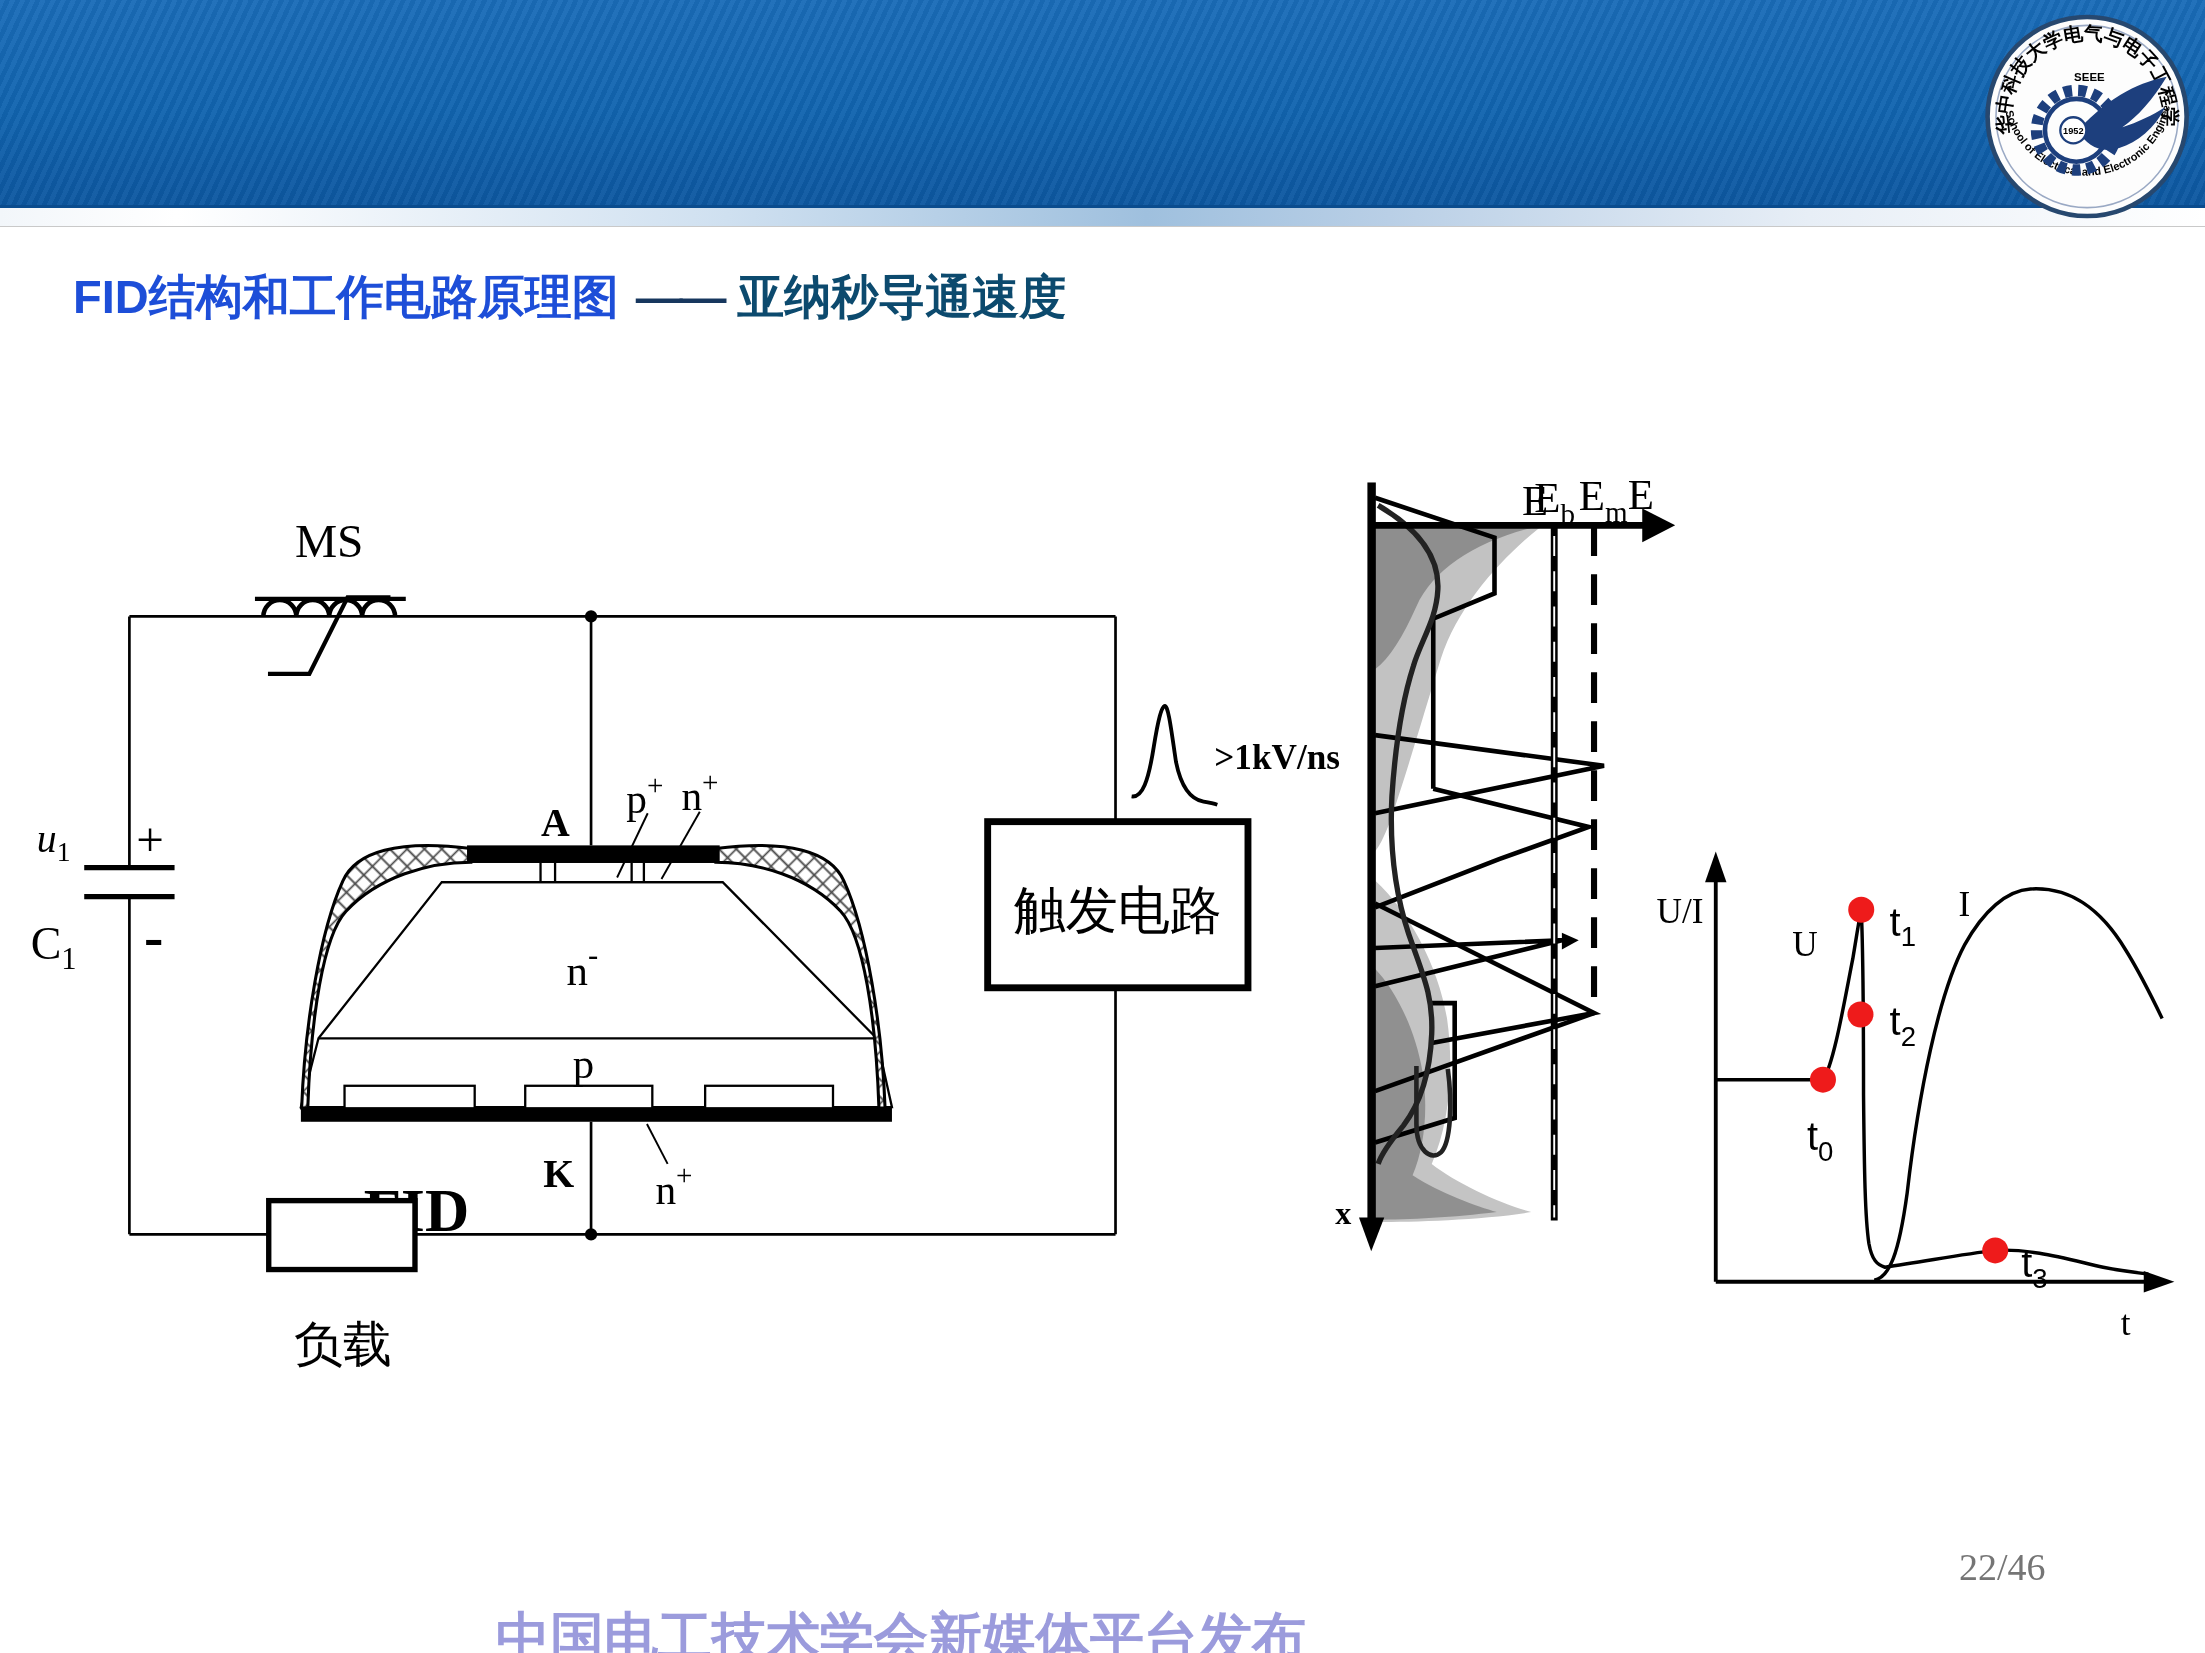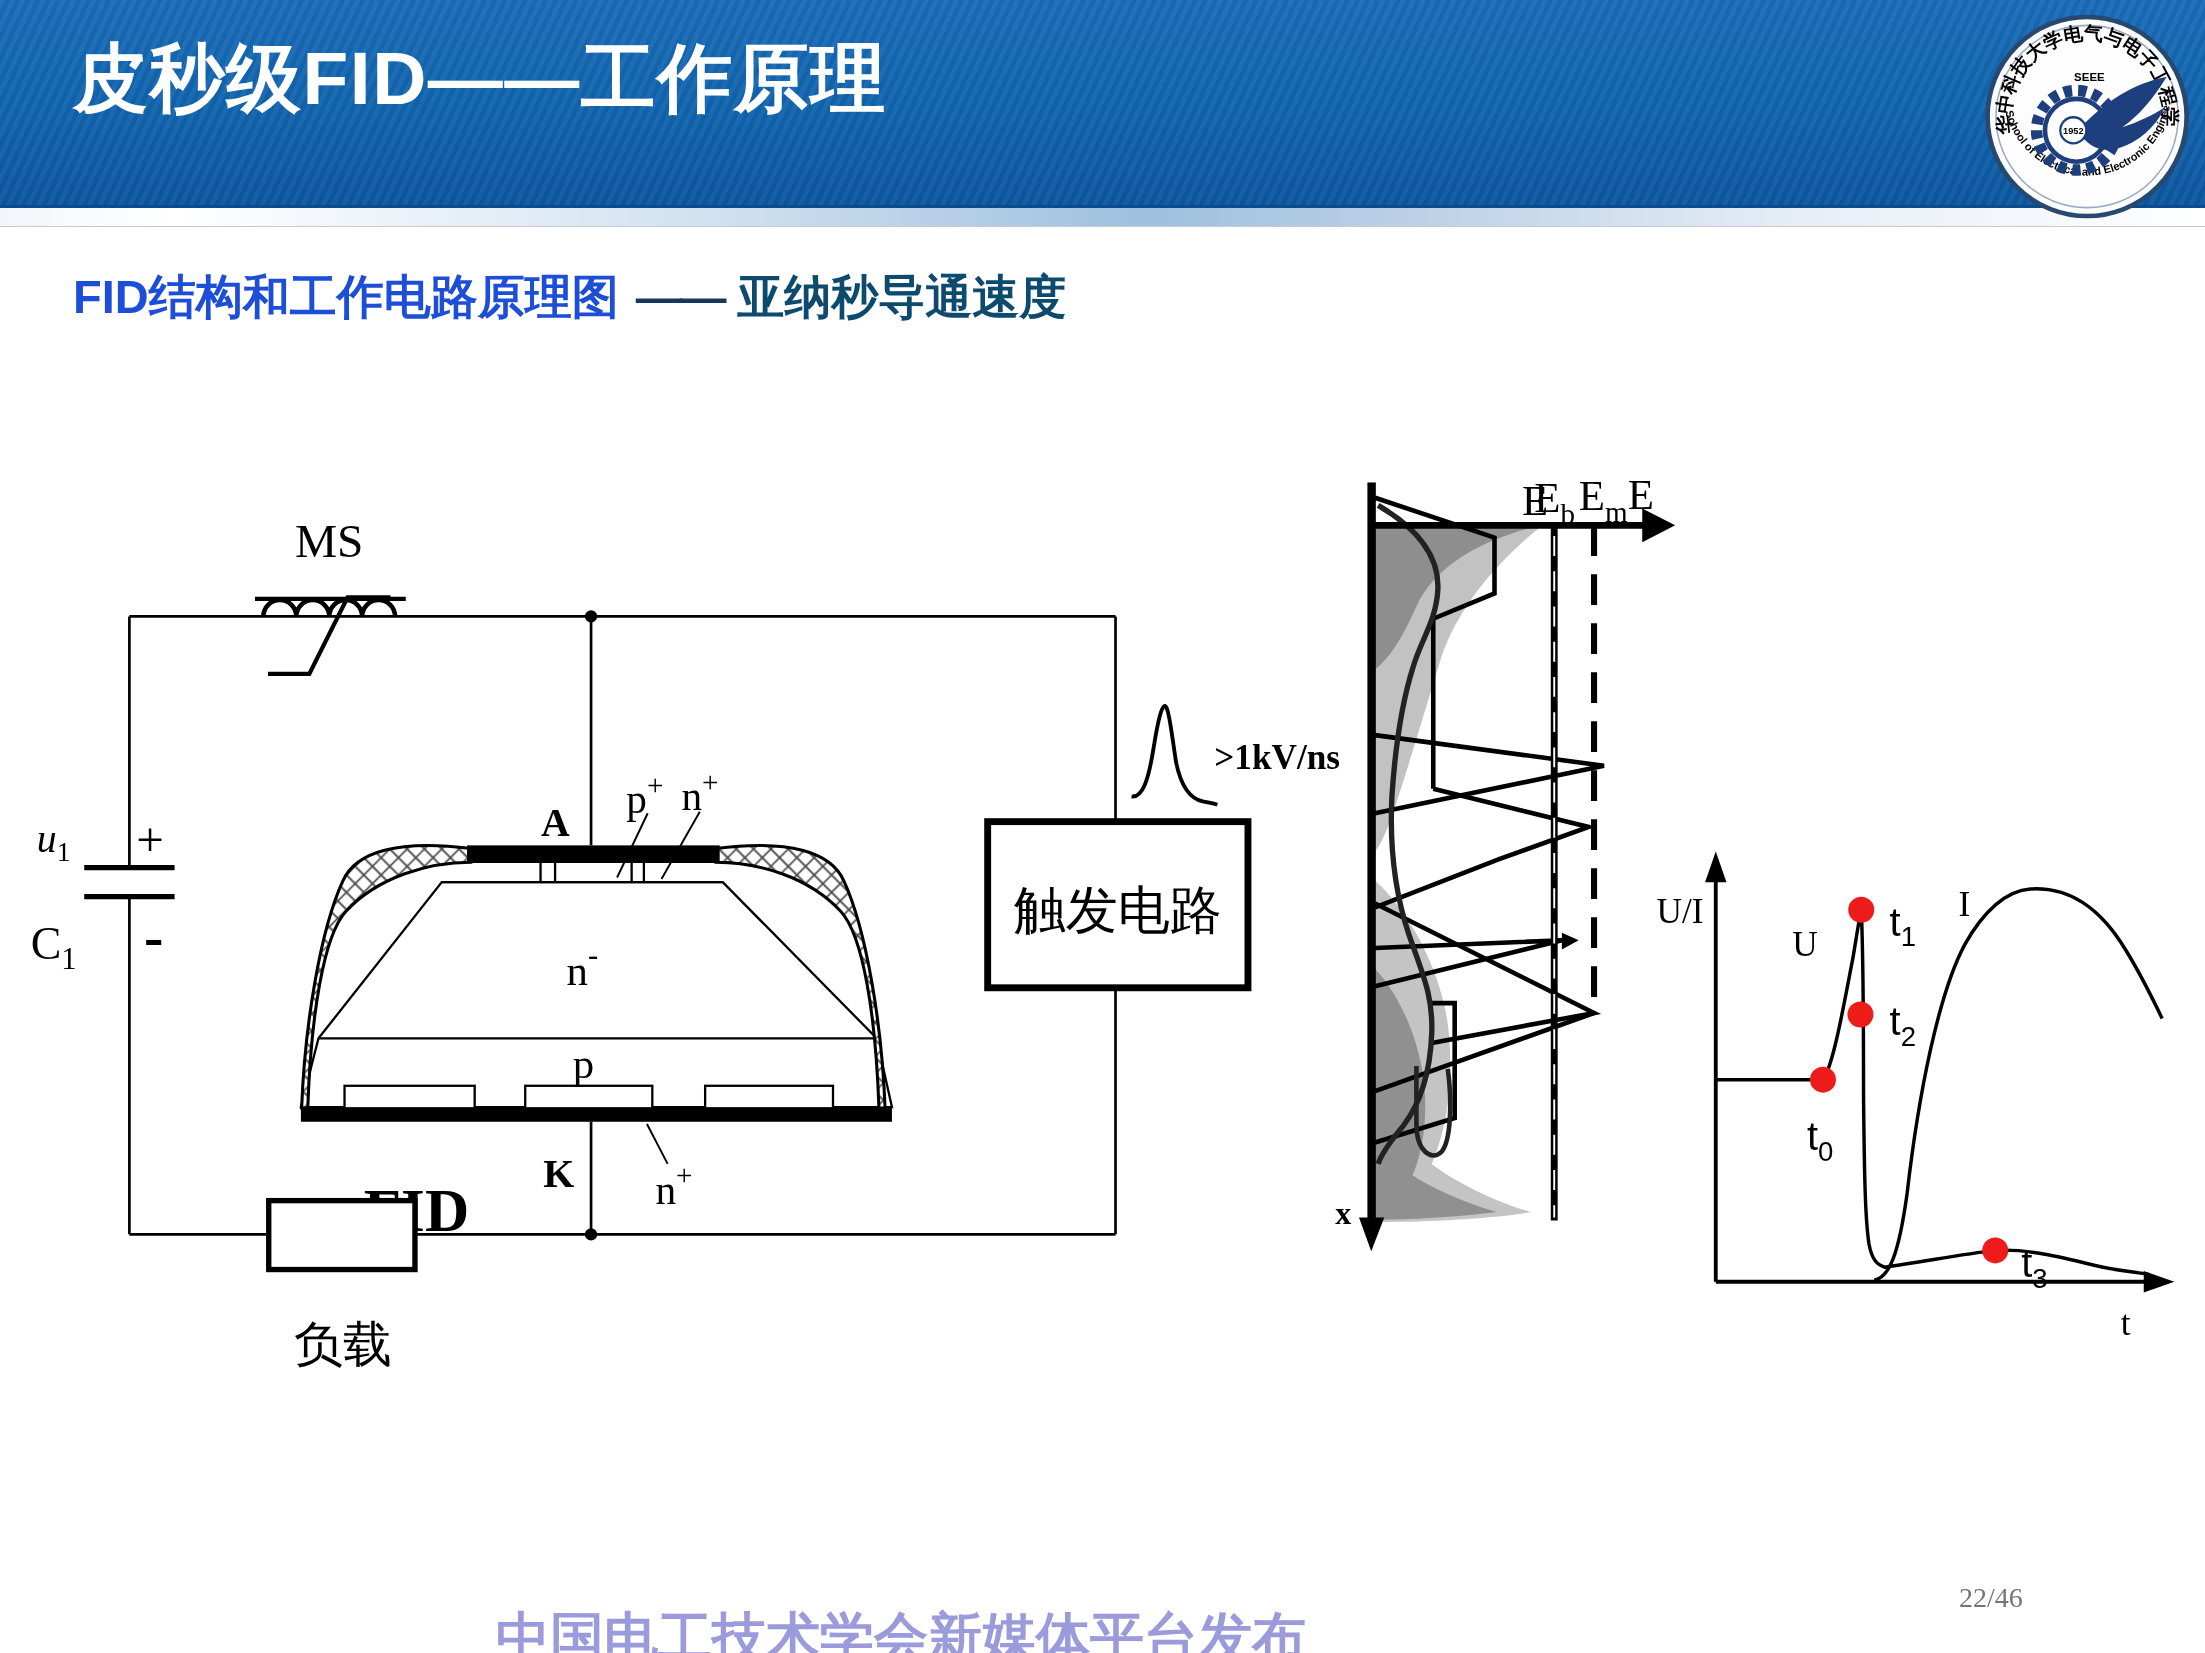--- a/index.html
+++ b/index.html
@@ -36,33 +36,32 @@
   
   svg.canvas{position:absolute;left:0;top:0;}
   .serif{font-family:"Liberation Serif",serif;}
   .sans{font-family:"Liberation Sans",sans-serif;}
   .it{font-style:italic;}
   .b{font-weight:bold;}
   text{fill:#000;}
   
   .page-num{
     position:absolute;left:1959px;top:1545px;
-    font-family:"Liberation Serif",serif;font-size:28px;color:#757575;margin-top:37px;
+    font-family:"Liberation Serif",serif;font-size:38px;color:#757575;
   }
   .banner{
     position:absolute;left:0;top:1602px;width:1802px;height:52px;overflow:hidden;
     text-align:center;color:#9b9bdc;font-size:54px;font-weight:bold;white-space:nowrap;
   }
 </style>
 </head>
 <body>
 
 <div class="header">
   <div class="stripes"></div>
-  <div class="header-title">皮秒级FID——工作原理</div>
 </div>
 <div class="header-strip"></div>
 
 <div class="subtitle">
   <span class="main">FID结构和工作电路原理图</span><span class="dash">——</span><span class="hot">亚纳秒导通速度</span>
 </div>
 
 <svg class="canvas" width="2205" height="1654" viewBox="0 0 2880 2160" xmlns="http://www.w3.org/2000/svg">
   <defs>
     <pattern id="hatch" width="16" height="16" patternUnits="userSpaceOnUse" patternTransform="rotate(45)">

